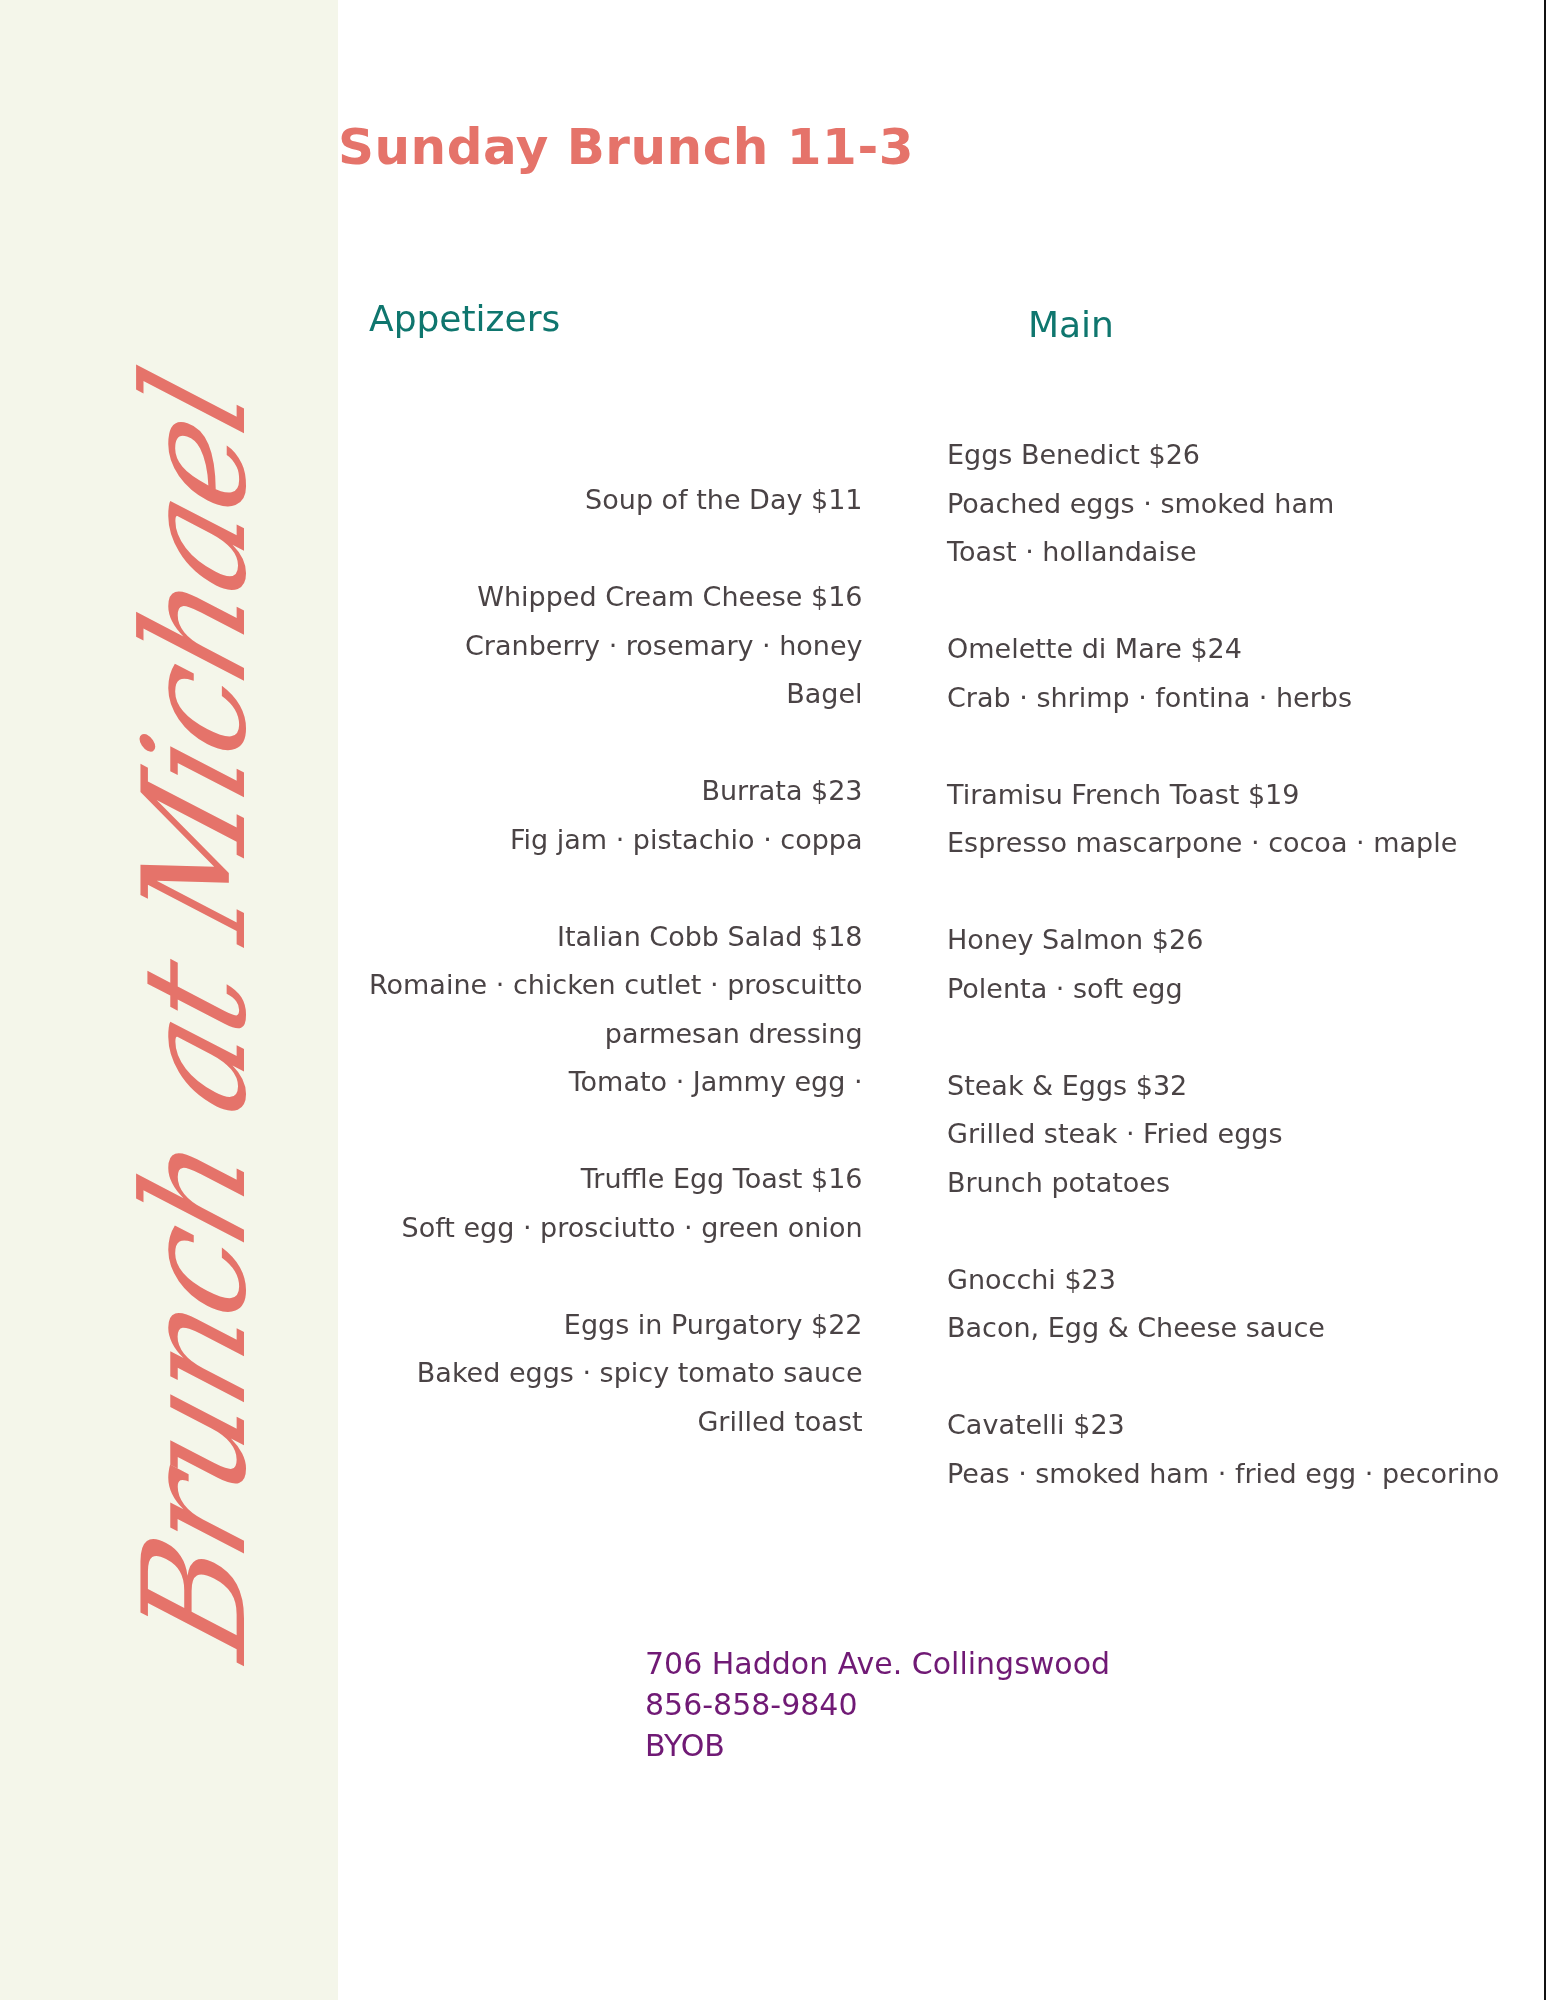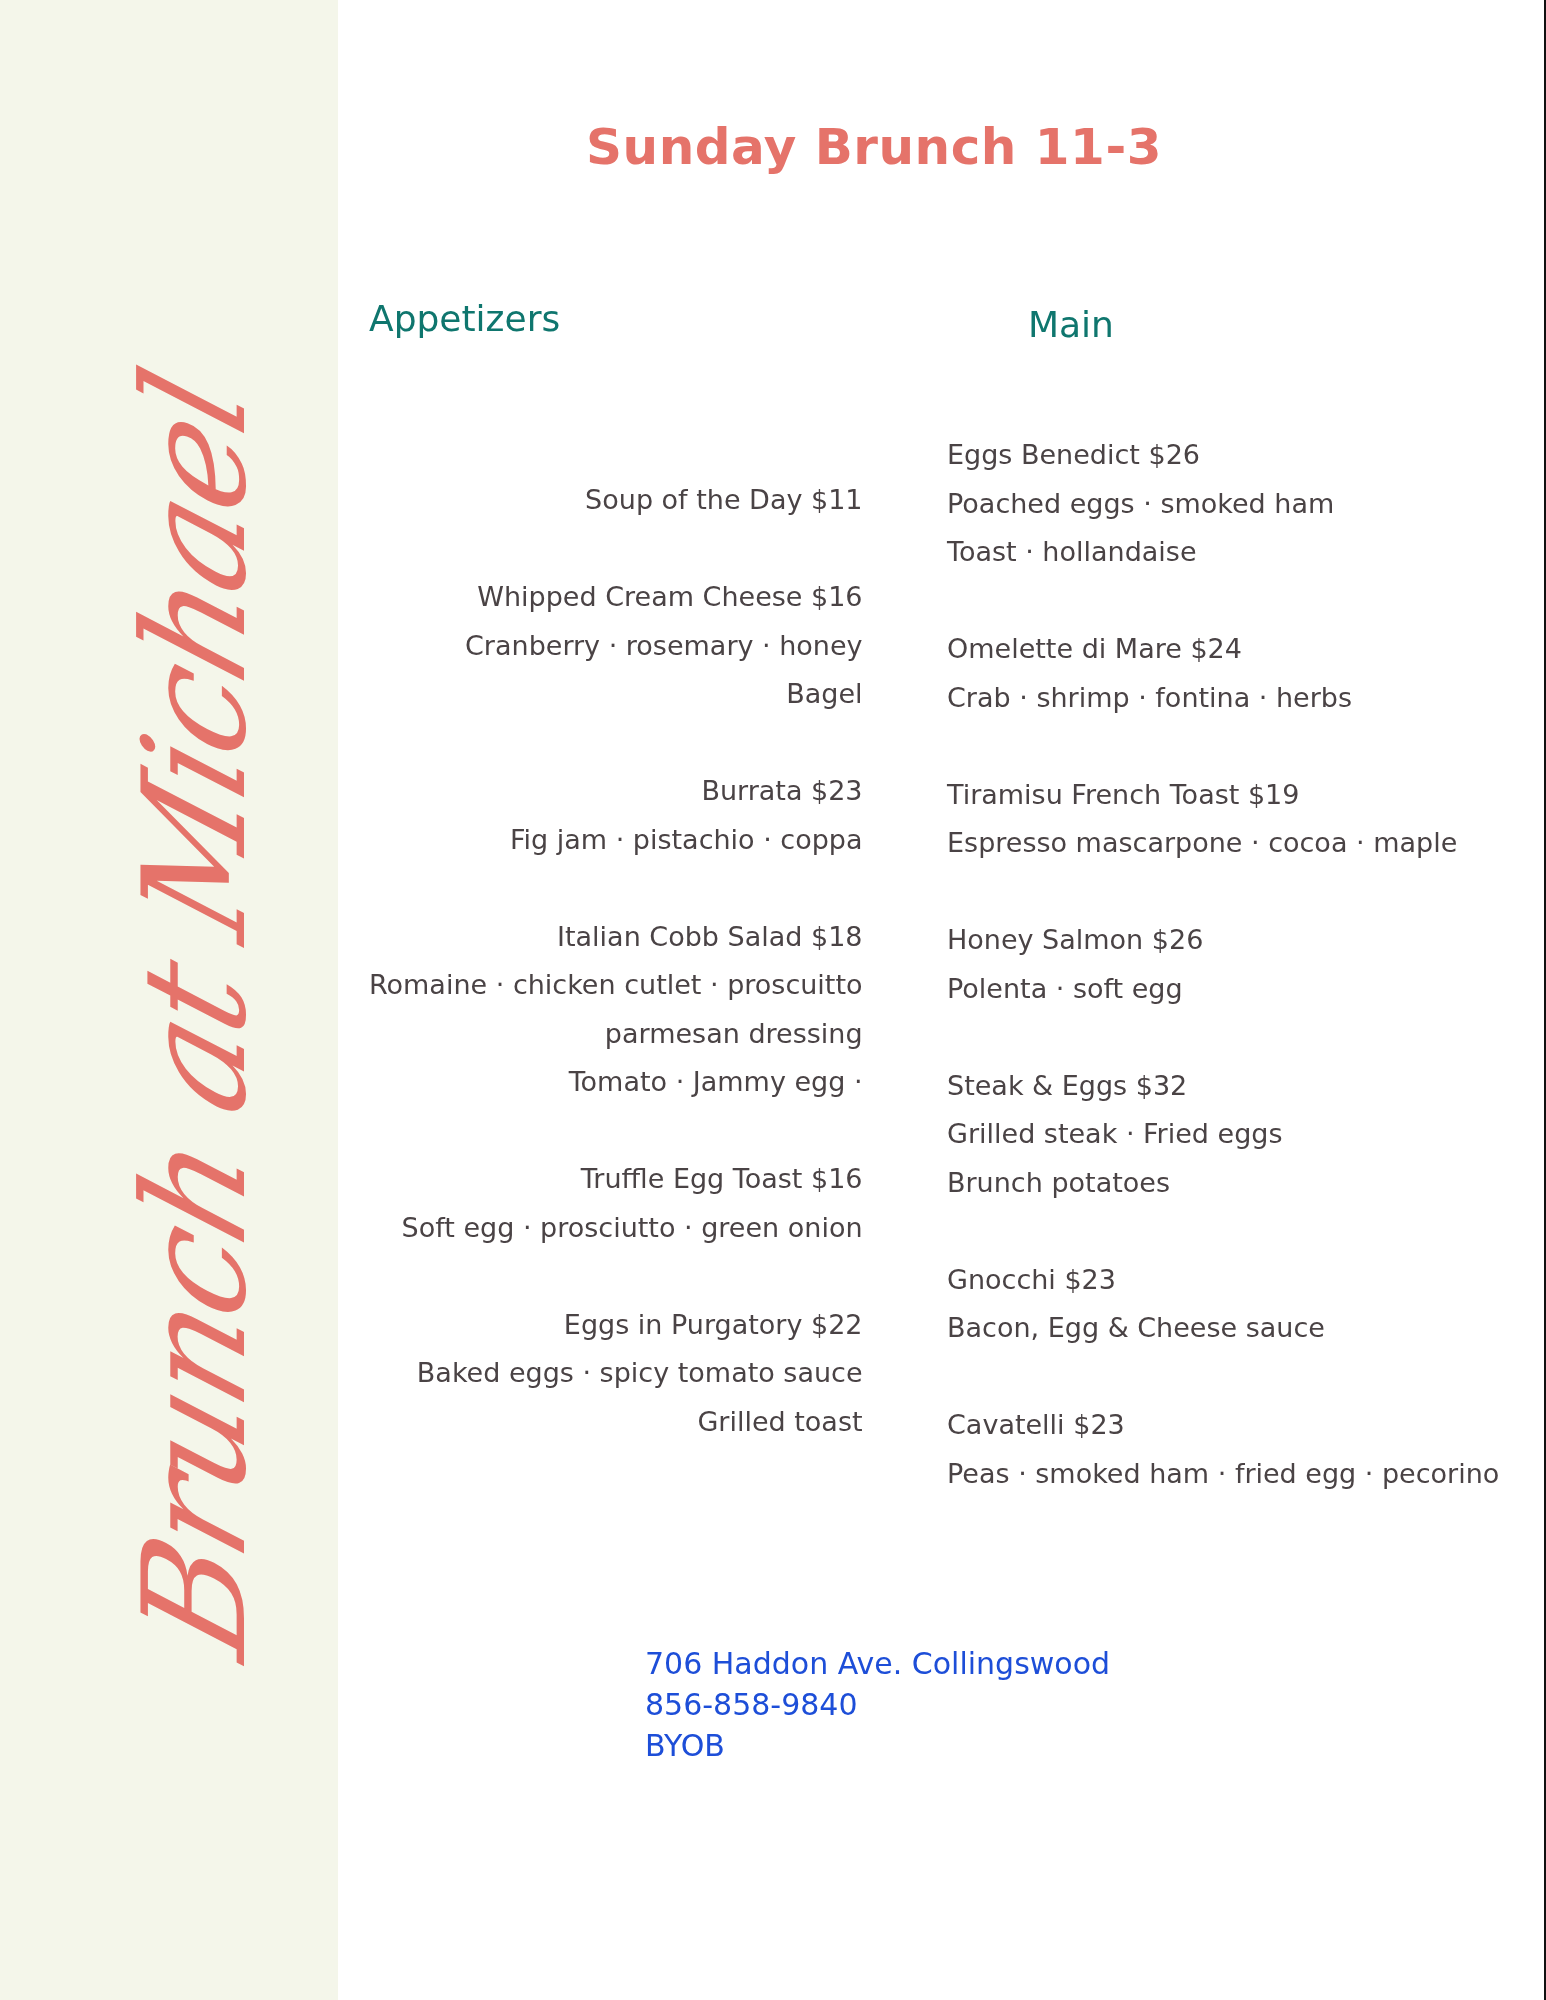--- a/index.html
+++ b/index.html
@@ -23,35 +23,34 @@
     font-size: 142px;
     letter-spacing: -4px;
     color: #e5736a;
     line-height: 1;
   }
   .right-rule {
     position: absolute; right: 0; top: 0; width: 2px; height: 2000px; background: #111;
   }
   .title {
     position: absolute; left: 338px; width: 1072px; top: 118px;
-    text-align: center;
     font-size: 50px; font-weight: bold; color: #e5736a;
     letter-spacing: 0.5px;
   }
   .heading {
     position: absolute; font-size: 36px; color: #0f766e; font-weight: normal;
   }
   .col {
     position: absolute; font-size: 27px; line-height: 48.5px;
   }
   .line { height: 48.5px; white-space: nowrap; }
   .gap { height: 48.5px; }
   .footer {
     position: absolute; left: 645px; top: 1643px;
-    font-size: 30px; line-height: 41px; color: #1d4ed8;
+    font-size: 30px; line-height: 41px; color: #701a75;
   }
 </style>
 </head>
 <body>
 
 <div class="sidebar">
   <div class="script">Brunch at Michael</div>
 </div>
 <div class="right-rule"></div>
 

